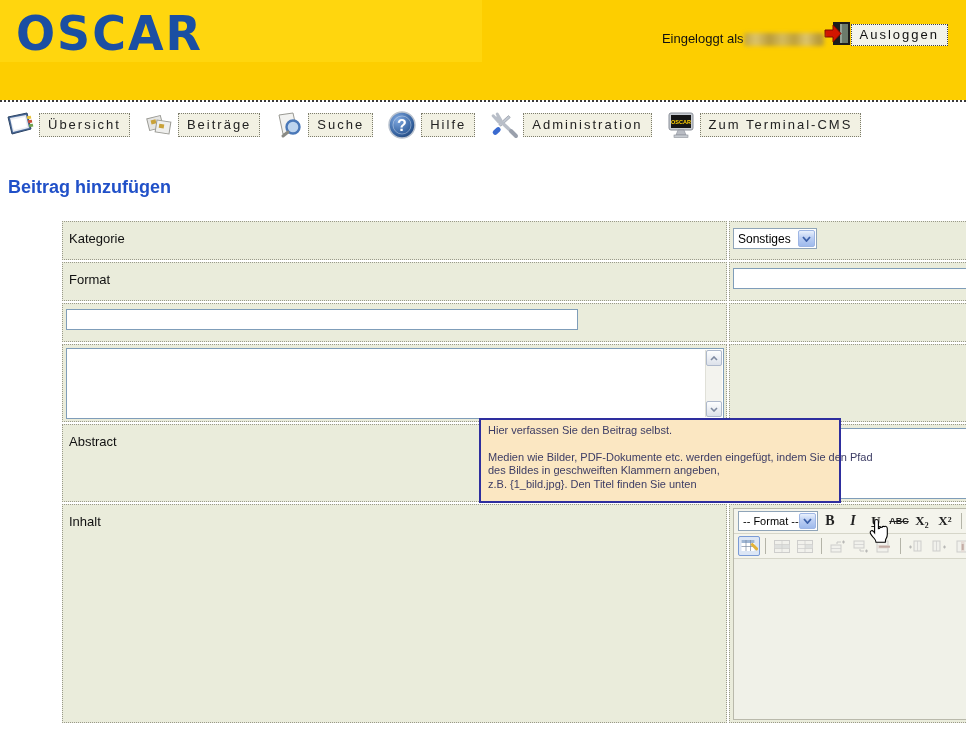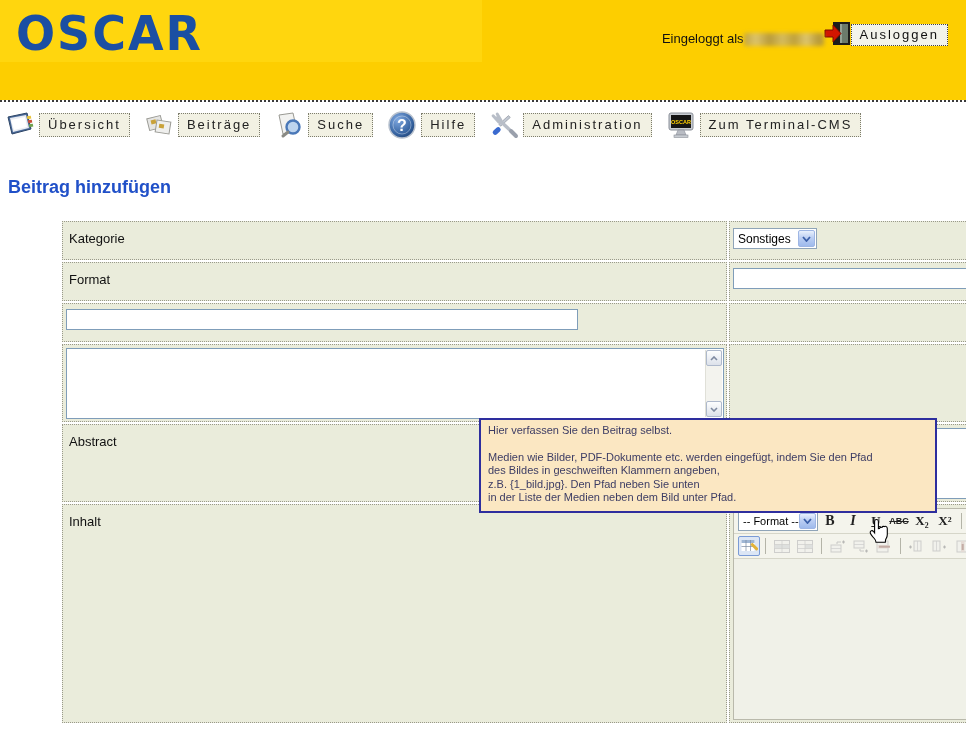--- a/index.html
+++ b/index.html
@@ -72,21 +72,21 @@
   .g-italic { font-family:"Liberation Serif",serif; font-style:italic; font-weight:bold; font-size:14px; }
   .g-under { font-family:"Liberation Serif",serif; font-weight:bold; font-size:13px; text-decoration:underline; }
   .g-strike { font-size:9px; font-weight:bold; text-decoration:line-through; letter-spacing:0; }
   .g-subsup { font-size:13px; font-weight:bold; font-family:"Liberation Serif",serif; }
   .g-hr { font-size:13px; color:#444; font-weight:bold; }
   .g-omega { font-size:14px; font-weight:bold; color:#2B3F8C; }
   .g-html { font-size:8px; font-weight:bold; color:#2B3F8C; letter-spacing:.5px; }
   .ed-content { height:160px; background:#F0F1E8; }
 
   
-  .tooltip { position:absolute; left:479px; top:418px; width:458px; min-height:85px; z-index:20;
+  .tooltip { position:absolute; left:479px; top:418px; width:362px; min-height:85px; z-index:20;
       background:#FBE7C2; border:2px solid #2E2E9E; padding:4px 7px 6px; font-size:11px;
       color:#3C3C64; line-height:13.5px; }
   .tooltip div { min-height:13px; white-space:nowrap; }
 
   .cursor { position:absolute; left:868px; top:518px; z-index:30; pointer-events:none; }
 </style>
 </head>
 <body>
 <div id="screen">
 
@@ -605,22 +605,21 @@
           </svg>
     </div>
   </div>
 </div>
 
 <div class="tooltip">
   <div>Hier verfassen Sie den Beitrag selbst.</div>
   <div></div>
   <div>Medien wie Bilder, PDF-Dokumente etc. werden eingefügt, indem Sie den Pfad</div>
   <div>des Bildes in geschweiften Klammern angeben,</div>
-  <div>z.B. {1_bild.jpg}. Den Pfad neben Sie unten</div>
-  <div>in der Liste der Medien neben dem Bild unter Pfad.</div>
+  <div>z.B. {1_bild.jpg}. Den Titel finden Sie unten</div>
 </div>
 
 <div class="cursor">
   <svg width="23" height="26" viewBox="0 0 23 26">
     <path d="M8.5 1.5 c1.1 0 1.9 .8 1.9 1.9 v7.2 l1.1 -.2 c.4-1 1.5-1.4 2.4-1 .4-.8 1.5-1.2 2.4-.8 .6-.7 3-.3 3 1.8 v6.2 c0 1.5-.4 2.6-1 3.5 -.7 1-1 2.3-1 4.2 H8 c0-1.4-.6-2.6-1.7-3.8 C4.6 18.6 2.2 15.7 2.2 14.2 c0-1.6 2.2-2.1 3.3-.7 l1.1 1.4 V3.4 c0-1.1 .8-1.9 1.9-1.9 z" fill="#ffffff" stroke="#000" stroke-width="1.1"></path>
   </svg>
 </div>
 
 </div>
 

